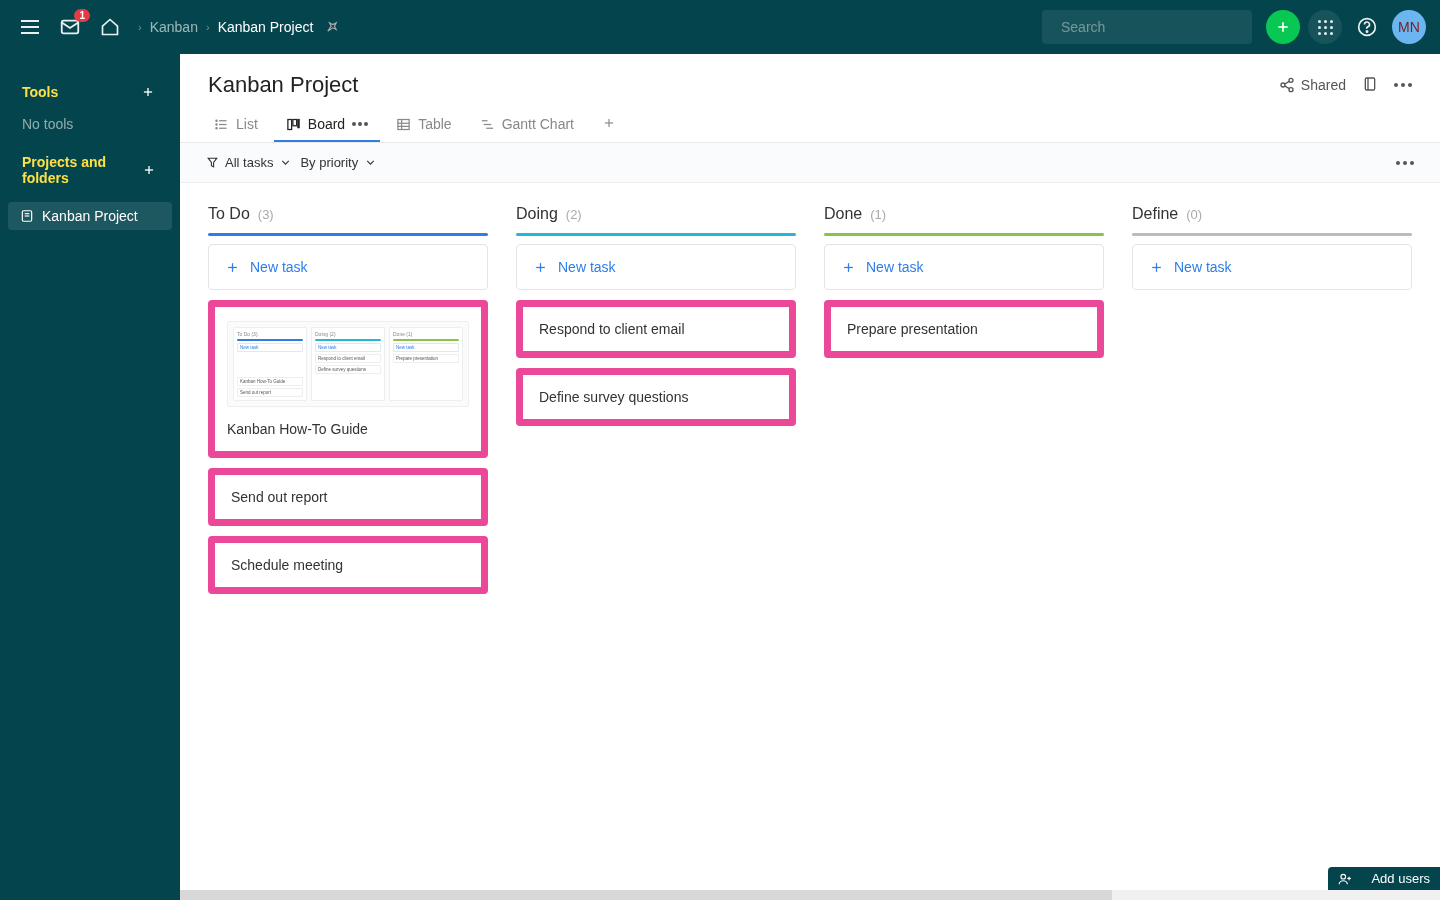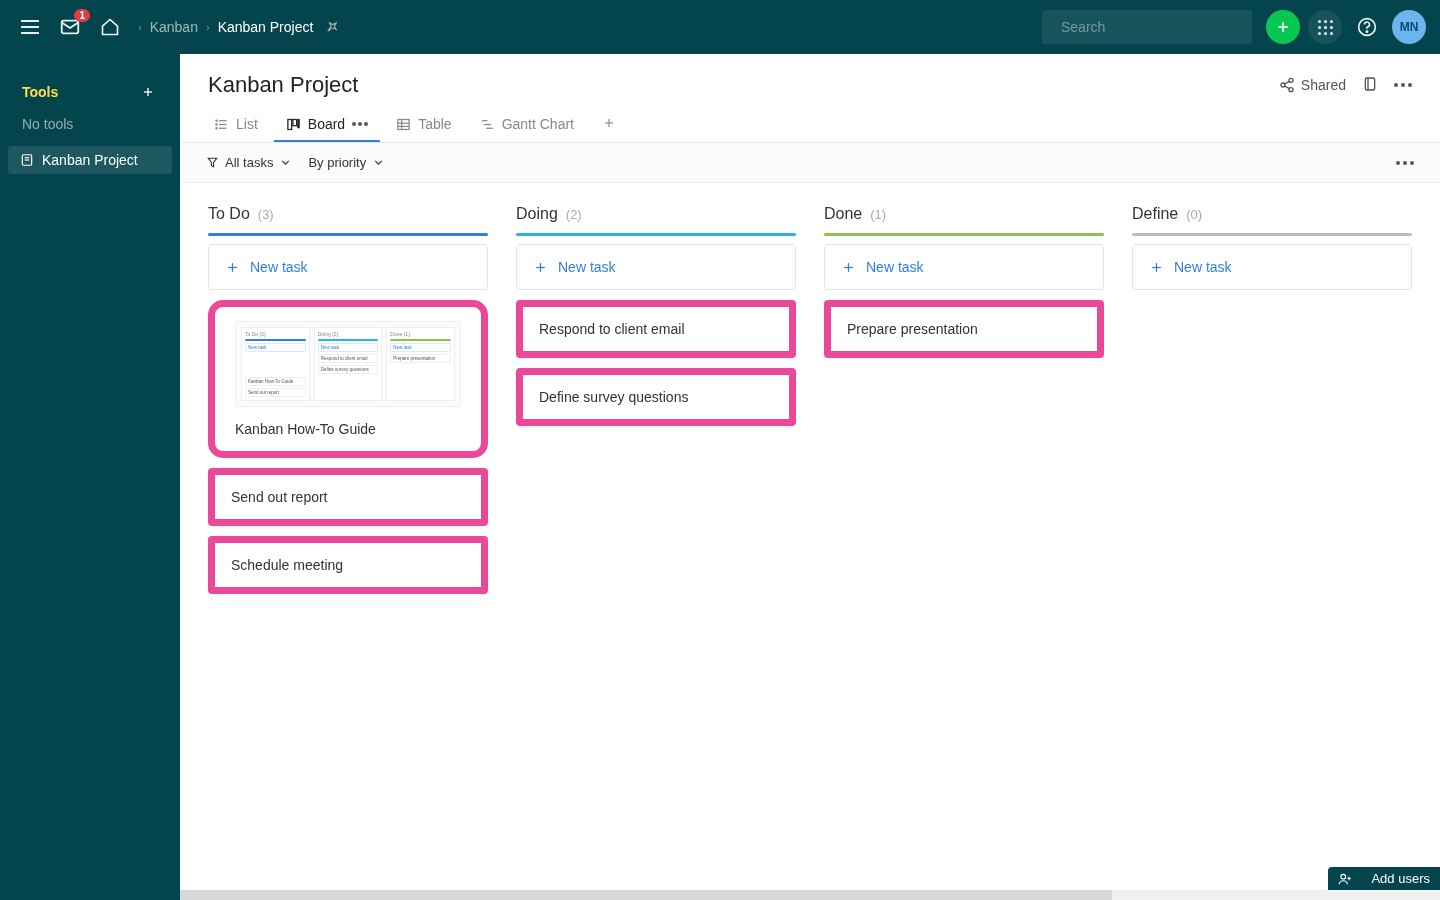--- a/index.html
+++ b/index.html
@@ -22,21 +22,21 @@
     .topbar-spacer { flex: 1; }
     .search { width: 210px; height: 34px; background: rgba(255,255,255,0.08); border-radius: 4px; display: flex; align-items: center; padding: 0 10px; gap: 8px; }
     .search input { flex: 1; background: transparent; border: none; outline: none; color: #fde047; font-size: 14px; }
     .search input::placeholder { color: rgba(255,255,255,0.4); }
     .search svg { width: 15px; height: 15px; color: rgba(255,255,255,0.5); }
     .create-btn { width: 34px; height: 34px; background: #08c752; border-radius: 50%; display: flex; align-items: center; justify-content: center; cursor: pointer; margin-left: 6px; }
     .grid-icon, .help-icon { width: 34px; height: 34px; display: flex; align-items: center; justify-content: center; cursor: pointer; color: #e8f0f1; border-radius: 50%; }
     .grid-icon { background: rgba(255,255,255,0.08); }
     .grid-dots { display: grid; grid-template-columns: repeat(3, 3px); gap: 3px; }
     .grid-dots span { width: 3px; height: 3px; background: #e8f0f1; border-radius: 50%; }
-    .avatar { width: 34px; height: 34px; background: #6bb6f0; border-radius: 50%; display: flex; align-items: center; justify-content: center; color: #0c4a6e; font-size: 12px; font-weight: 700; cursor: pointer; }
+    .avatar { width: 34px; height: 34px; background: #6bb6f0; border-radius: 50%; display: flex; align-items: center; justify-content: center; color: #7f1d1d; font-size: 14px; font-weight: 400; cursor: pointer; }
 
     
     .container { display: flex; height: calc(900px - 54px); }
     
     
     .sidebar { width: 254px; background: #04454d; color: #fff; padding-top: 20px; }
     .side-section { padding: 0 10px; margin-bottom: 8px; }
     .side-header { display: flex; align-items: center; justify-content: space-between; padding: 8px 12px; font-size: 14px; font-weight: 600; color: #fde047; }
     .side-item { padding: 6px 12px; font-size: 14px; color: rgba(255,255,255,0.55); border-radius: 4px; cursor: pointer; display: flex; align-items: center; gap: 8px; }
     .side-item.active { background: rgba(255,255,255,0.10); color: #fff; margin: 0 8px; }
@@ -54,21 +54,21 @@
     .dots-h span { width: 4px; height: 4px; background: #555; border-radius: 50%; }
 
     
     .view-tabs { display: flex; align-items: center; gap: 4px; padding: 10px 22px 0 22px; border-bottom: 1px solid #e8e8e8; }
     .vtab { display: flex; align-items: center; gap: 7px; padding: 8px 12px; font-size: 14px; color: #888; cursor: pointer; border-bottom: 2px solid transparent; }
     .vtab.active { color: #222; border-bottom-color: #2f7ee6; }
     .vtab svg { width: 15px; height: 15px; }
     .add-view { padding: 8px 12px; color: #888; cursor: pointer; }
 
     
-    .filter-bar { display: flex; align-items: center; padding: 12px 26px; background: #fafbfc; border-bottom: 1px solid #eee; gap: 16px; }
+    .filter-bar { display: flex; align-items: center; padding: 12px 26px; background: #fafbfc; border-bottom: 1px solid #eee; gap: 8px; }
     .filter-item { display: flex; align-items: center; gap: 6px; font-size: 13px; color: #333; cursor: pointer; }
     .filter-item svg { width: 13px; height: 13px; }
     .filter-spacer { flex: 1; }
 
     
     .board-wrap { flex: 1; overflow-x: auto; }
     .board { display: flex; gap: 28px; padding: 22px 28px; min-height: 100%; }
     .col { width: 280px; flex-shrink: 0; }
     .col-head { display: flex; align-items: center; gap: 8px; margin-bottom: 10px; }
     .col-title { font-size: 16px; font-weight: 400; color: #333; }
@@ -76,21 +76,21 @@
     .col-bar { height: 3px; width: 100%; border-radius: 2px; margin-bottom: 8px; }
     .bar-blue { background: #2f7ee6; }
     .bar-cyan { background: #22b8d6; }
     .bar-green { background: #8bc34a; }
     .bar-grey { background: #bbb; }
 
     .new-task { border: 1px solid #e4e4e4; border-radius: 4px; padding: 14px 16px; display: flex; align-items: center; gap: 10px; color: #2f7ee6; font-size: 14px; cursor: pointer; margin-bottom: 10px; background: #fff; }
     .new-task svg { width: 15px; height: 15px; }
 
     .card { border: 7px solid #ec4899; border-radius: 4px; padding: 14px 16px; margin-bottom: 10px; background: #fff; font-size: 14px; color: #333; cursor: pointer; box-shadow: 0 1px 1px rgba(0,0,0,0.02); }
-    .card.with-thumb { padding: 14px 20px; border-radius: 15px; }
+    .card.with-thumb { padding: 14px 12px; }
     .thumb { border: 1px solid #eee; border-radius: 2px; height: 86px; background: #fafbfc; margin-bottom: 14px; padding: 5px; display: flex; gap: 4px; }
     .mini-col { flex: 1; background: #fff; border: 1px solid #eee; border-radius: 1px; padding: 3px; display: flex; flex-direction: column; gap: 2px; }
     .mini-bar-wrap { height: 2px; display:flex; }
     .mini-bar { height:2px; flex:1; border-radius:1px; }
     .mb1 { background:#2f7ee6; } .mb2 { background:#22b8d6; } .mb3 { background:#8bc34a; }
     .mini-head { font-size: 5px; color:#888; line-height:6px; }
     .mini-btn { font-size: 4.5px; color:#2f7ee6; border:1px solid #e0e8f4; padding:1px 2px; border-radius:1px; }
     .mini-line { font-size: 4.5px; color:#555; border:1px solid #eee; padding:1px 2px; border-radius:1px; line-height:5px; }
 
     .hscroll { position: absolute; left:0; right:0; bottom:0; height: 10px; background: #f0f0f0; }
@@ -175,20 +175,31 @@
       <div class="side-header">
         <span>Tools</span>
         <div class="plus-side">
           <svg width="14" height="14" viewBox="0 0 24 24" stroke="currentColor" stroke-width="2.5">
               <line x1="12" y1="5" x2="12" y2="19"></line>
               <line x1="5" y1="12" x2="19" y2="12"></line>
             </svg>
         </div>
       </div>
       <div class="side-item">No tools</div>
+    </div>
+    <div class="side-section">
+      <div class="side-header">
+        <span>Projects and folders</span>
+        <div class="plus-side">
+          <svg width="14" height="14" viewBox="0 0 24 24" stroke="currentColor" stroke-width="2.5">
+              <line x1="12" y1="5" x2="12" y2="19"></line>
+              <line x1="5" y1="12" x2="19" y2="12"></line>
+            </svg>
+        </div>
+      </div>
     </div>
     <div class="side-item active">
       <svg viewBox="0 0 24 24" fill="none" stroke="currentColor" stroke-width="2">
           <rect x="4" y="3" width="16" height="18" rx="2"></rect>
           <line x1="8" y1="8" x2="16" y2="8"></line>
           <line x1="8" y1="12" x2="16" y2="12"></line>
         </svg>
       <span>Kanban Project</span>
     </div>
   </div>

